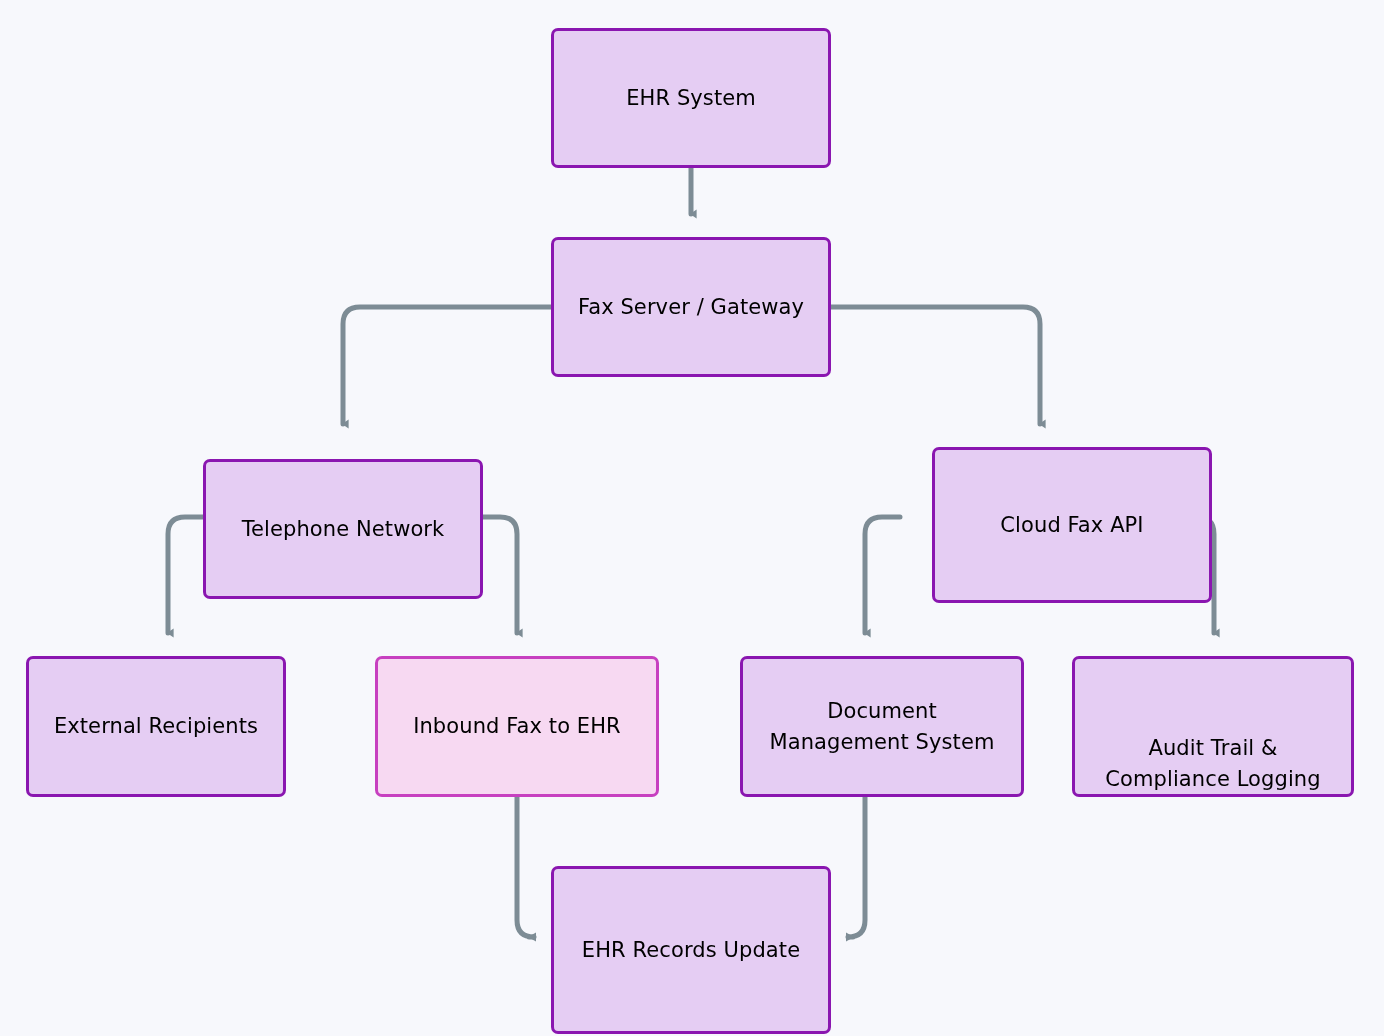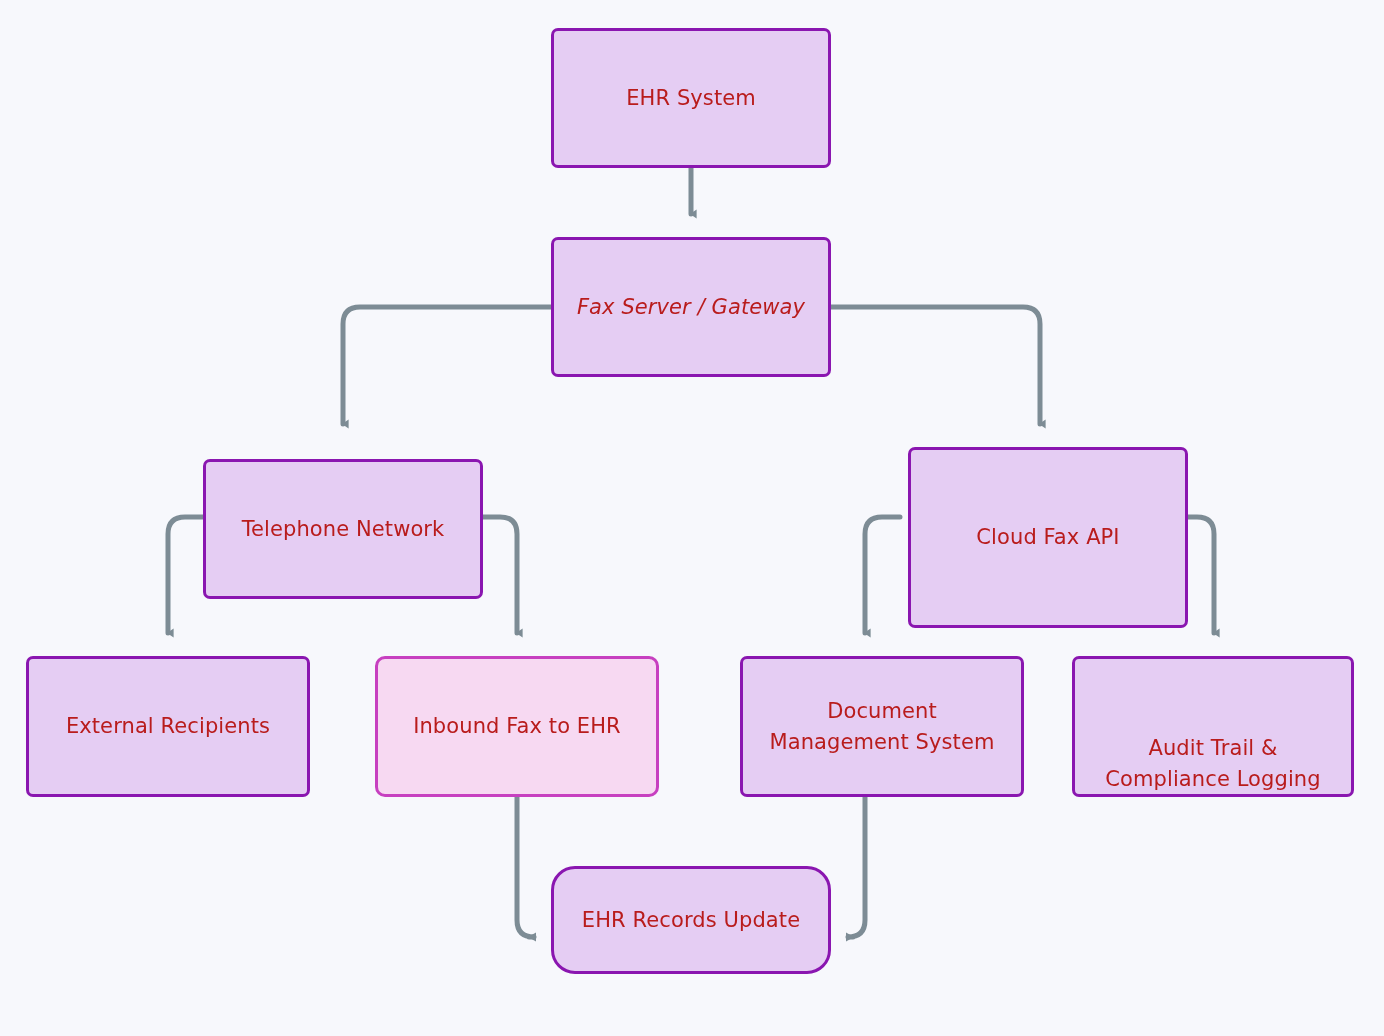--- a/index.html
+++ b/index.html
@@ -31,35 +31,34 @@
     display: flex;
     align-items: center;
     justify-content: center;
     text-align: center;
     border-radius: 7px;
     border-style: solid;
     border-width: 3px;
     z-index: 2;
   }
   .node-label {
-    color: #b91c1c;
+    color: #000000;
     font-size: 21px;
     line-height: 1.45;
     letter-spacing: 0.1px;
     white-space: pre-line;
     padding: 0 10px;
   }
   .fill-lilac {
     background: #e5cdf3;
     border-color: #8a16b0;
   }
   .fill-pink {
     background: #f7d9f2;
     border-color: #c740c0;
-    border-radius: 10px;
   }
 </style>
 </head>
 <body>
 
 <div id="diagram">
 
   <svg id="edge-layer" viewBox="0 0 1384 1036" xmlns="http://www.w3.org/2000/svg">
     <defs>
       <marker id="arrow-down" markerWidth="10" markerHeight="10" refX="4.6" refY="8.2" orient="auto" markerUnits="userSpaceOnUse">
@@ -92,47 +91,47 @@
       <path d="M517,797 L517,920 Q517,937 534,937 L529,937" marker-end="url(#arrow-right)"></path>
 
       <path d="M865,797 L865,920 Q865,937 848,937 L853,937" marker-end="url(#arrow-left)"></path>
     </g>
   </svg>
 
   <div class="node fill-lilac" style="left:551px; top:28px; width:280px; height:140px;">
     <span class="node-label">EHR System</span>
   </div>
 
-  <div class="node fill-lilac" style="left:551px; top:237px; width:280px; height:140px;font-style:italic;">
+  <div class="node fill-lilac" style="left:551px; top:237px; width:280px; height:140px;">
     <span class="node-label">Fax Server / Gateway</span>
   </div>
 
   <div class="node fill-lilac" style="left:203px; top:447px; width:280px; height:140px;margin-top:12px;">
     <span class="node-label">Telephone Network</span>
   </div>
 
-  <div class="node fill-lilac" style="left:908px; top:447px; width:280px; height:181px;">
+  <div class="node fill-lilac" style="left:932px; top:447px; width:280px; height:156px;">
     <span class="node-label">Cloud Fax API</span>
   </div>
 
-  <div class="node fill-lilac" style="left:26px; top:656px; width:284px; height:141px;">
+  <div class="node fill-lilac" style="left:26px; top:656px; width:260px; height:141px;">
     <span class="node-label">External Recipients</span>
   </div>
 
   <div class="node fill-pink" style="left:375px; top:656px; width:284px; height:141px;">
     <span class="node-label">Inbound Fax to EHR</span>
   </div>
 
   <div class="node fill-lilac" style="left:723px; top:656px; width:284px; height:141px;margin-left:17px;">
     <span class="node-label">Document
 Management System</span>
   </div>
 
   <div class="node fill-lilac" style="left:1072px; top:656px; width:282px; height:141px;align-items:flex-end;">
     <span class="node-label">Audit Trail &amp;
 Compliance Logging</span>
   </div>
 
-  <div class="node fill-lilac" style="left:551px; top:866px; width:280px; height:108px;border-radius:24px;">
+  <div class="node fill-lilac" style="left:551px; top:866px; width:280px; height:168px;">
     <span class="node-label">EHR Records Update</span>
   </div>
 
 </div>
 
 </body></html>

